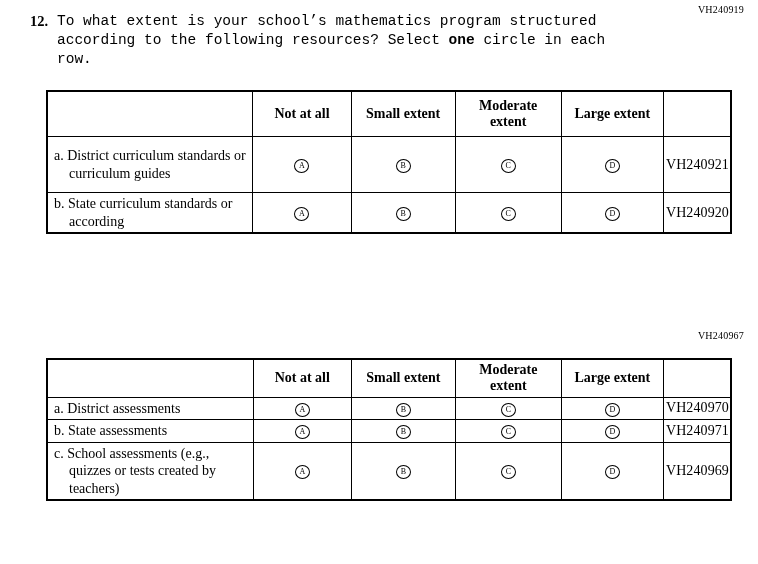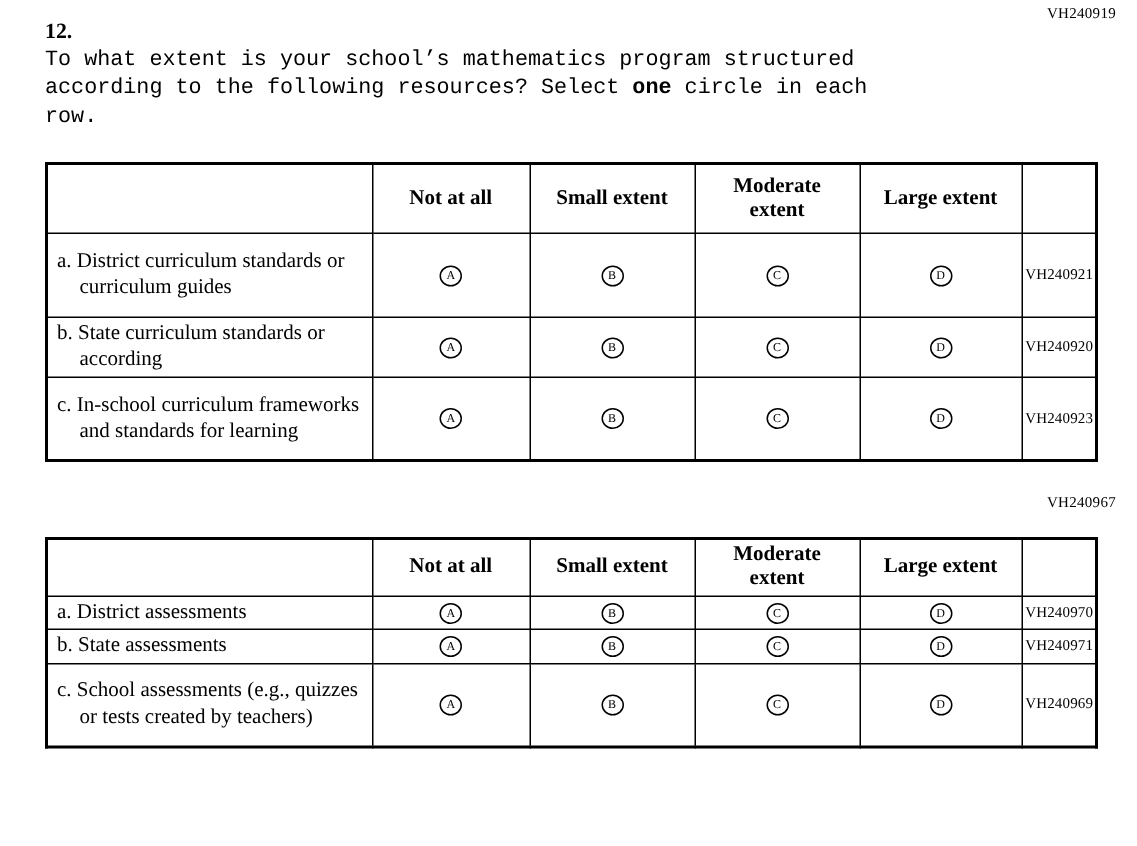--- a/index.html
+++ b/index.html
@@ -15,29 +15,30 @@
     position:absolute;
     right:14px;
     font-size:10px;
     letter-spacing:.2px;
   }
   #code-q12{top:4px;}
   #code-q13{top:330px;font-family:Liberation Serif, serif;}
   .question{position:absolute;left:30px;width:702px;}
   #q12{top:12px;}
   #q13{top:340px;}
-  .qheader{display:flex;font-size:14.5px;line-height:1.3;flex-direction:column;}
+  .qheader{display:flex;font-size:14.5px;line-height:1.3;}
   .qnum{font-weight:bold;width:27px;flex:none;}
   .qtext{width:578px;font-family:Liberation Mono, monospace;}
   .qtext b{font-weight:bold;}
   table.extent-table{
     border-collapse:collapse;
     border:2px solid #000;
     margin-top:21px;
     table-layout:fixed;
+    margin-left:16px;
   }
   #q13 table.extent-table{margin-top:18px;}
   .extent-table td{border:1px solid #000;box-sizing:border-box;}
   col.c-label{width:217px;}
   col.c-opt1{width:105px;}
   col.c-opt2{width:110px;}
   col.c-opt3{width:110px;}
   col.c-opt4{width:108px;}
   col.c-code{width:49px;}
   td.hcell{
@@ -62,21 +63,21 @@
     width:13px;height:12px;
     border:1px solid #000;
     border-radius:50%;
     font-size:8px;
     line-height:12px;
     text-align:center;
     vertical-align:middle;
     font-family:"Liberation Serif","DejaVu Serif",serif;
   }
   td.codecell{
-    font-size:10px;
+    font-size:14px;
     vertical-align:middle;
     padding:1px 1px 1px 2px;
     letter-spacing:.1px;
   }
   tr.rh45{height:46px;}
   tr.rh56{height:56px;}
   tr.rh40{height:40px;}
   tr.rh38{height:38px;}
   tr.rh21{height:21px;}
 </style>
@@ -122,28 +123,20 @@
         <td class="codecell">VH240921</td>
       </tr>
       <tr class="rh40">
         <td class="label">b. State curriculum standards or according</td>
         <td class="opt"><span class="circle">A</span></td>
         <td class="opt"><span class="circle">B</span></td>
         <td class="opt"><span class="circle">C</span></td>
         <td class="opt"><span class="circle">D</span></td>
         <td class="codecell">VH240920</td>
       </tr>
-      <tr class="rh56">
-        <td class="label">c. In-school curriculum frameworks and standards for learning</td>
-        <td class="opt"><span class="circle">A</span></td>
-        <td class="opt"><span class="circle">B</span></td>
-        <td class="opt"><span class="circle">C</span></td>
-        <td class="opt"><span class="circle">D</span></td>
-        <td class="codecell">VH240923</td>
-      </tr>
     </tbody>
       </table>
   </div>
 
   <div class="question" id="q13">
 
     <table class="extent-table">
       <colgroup>
         <col class="c-label">
           <col class="c-opt1">

